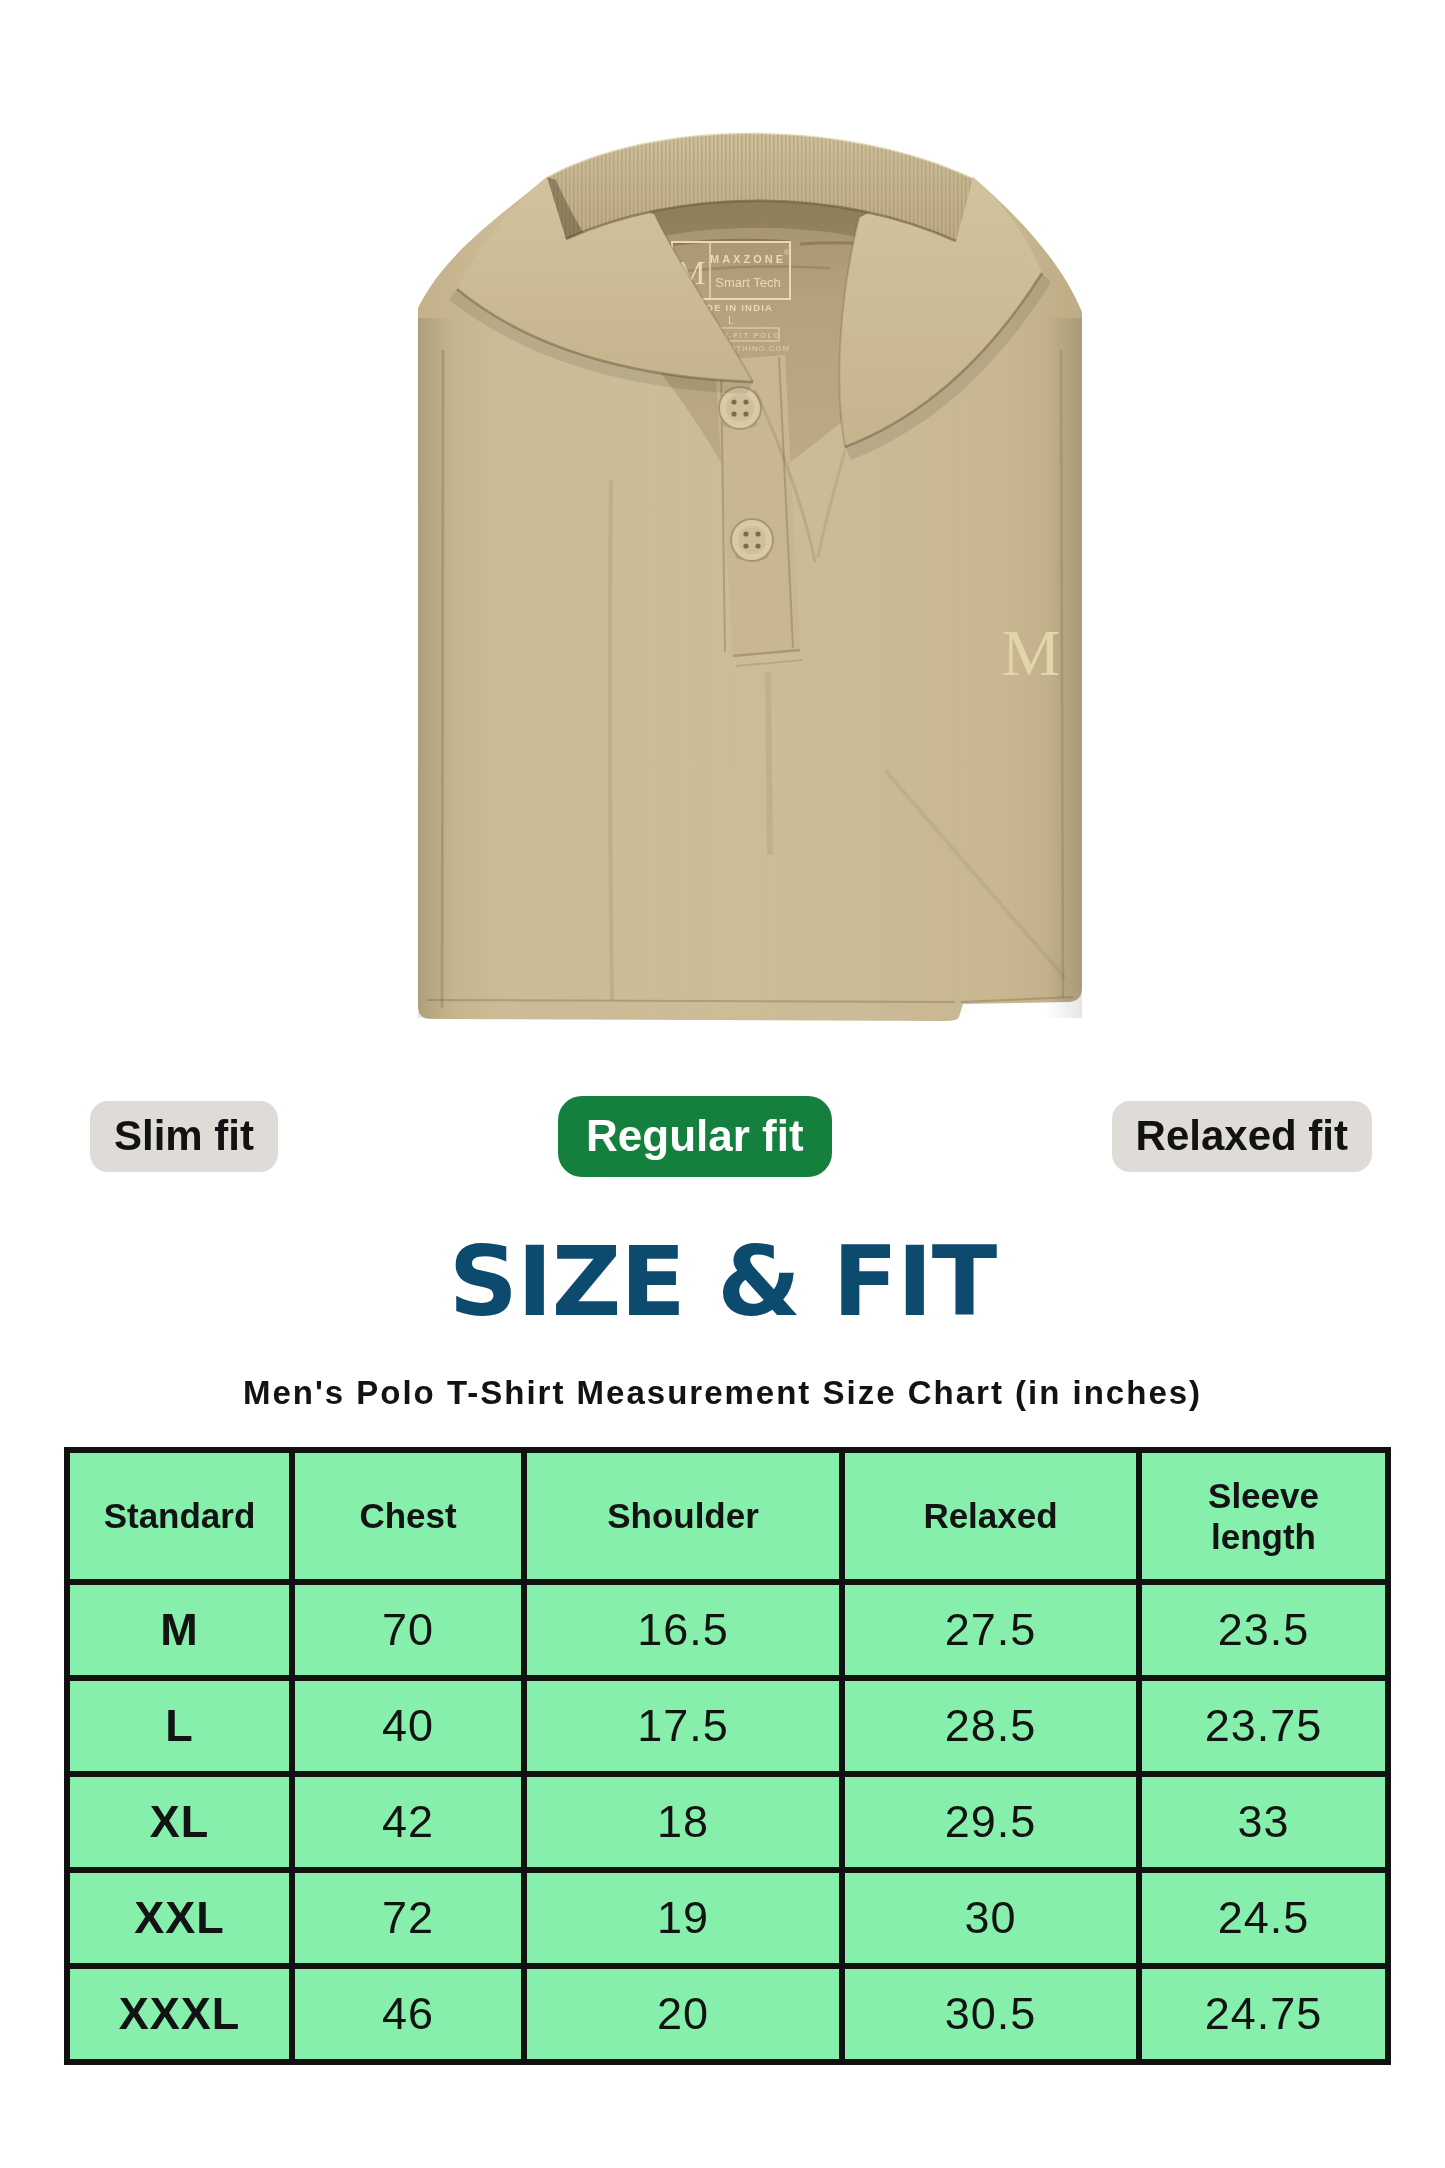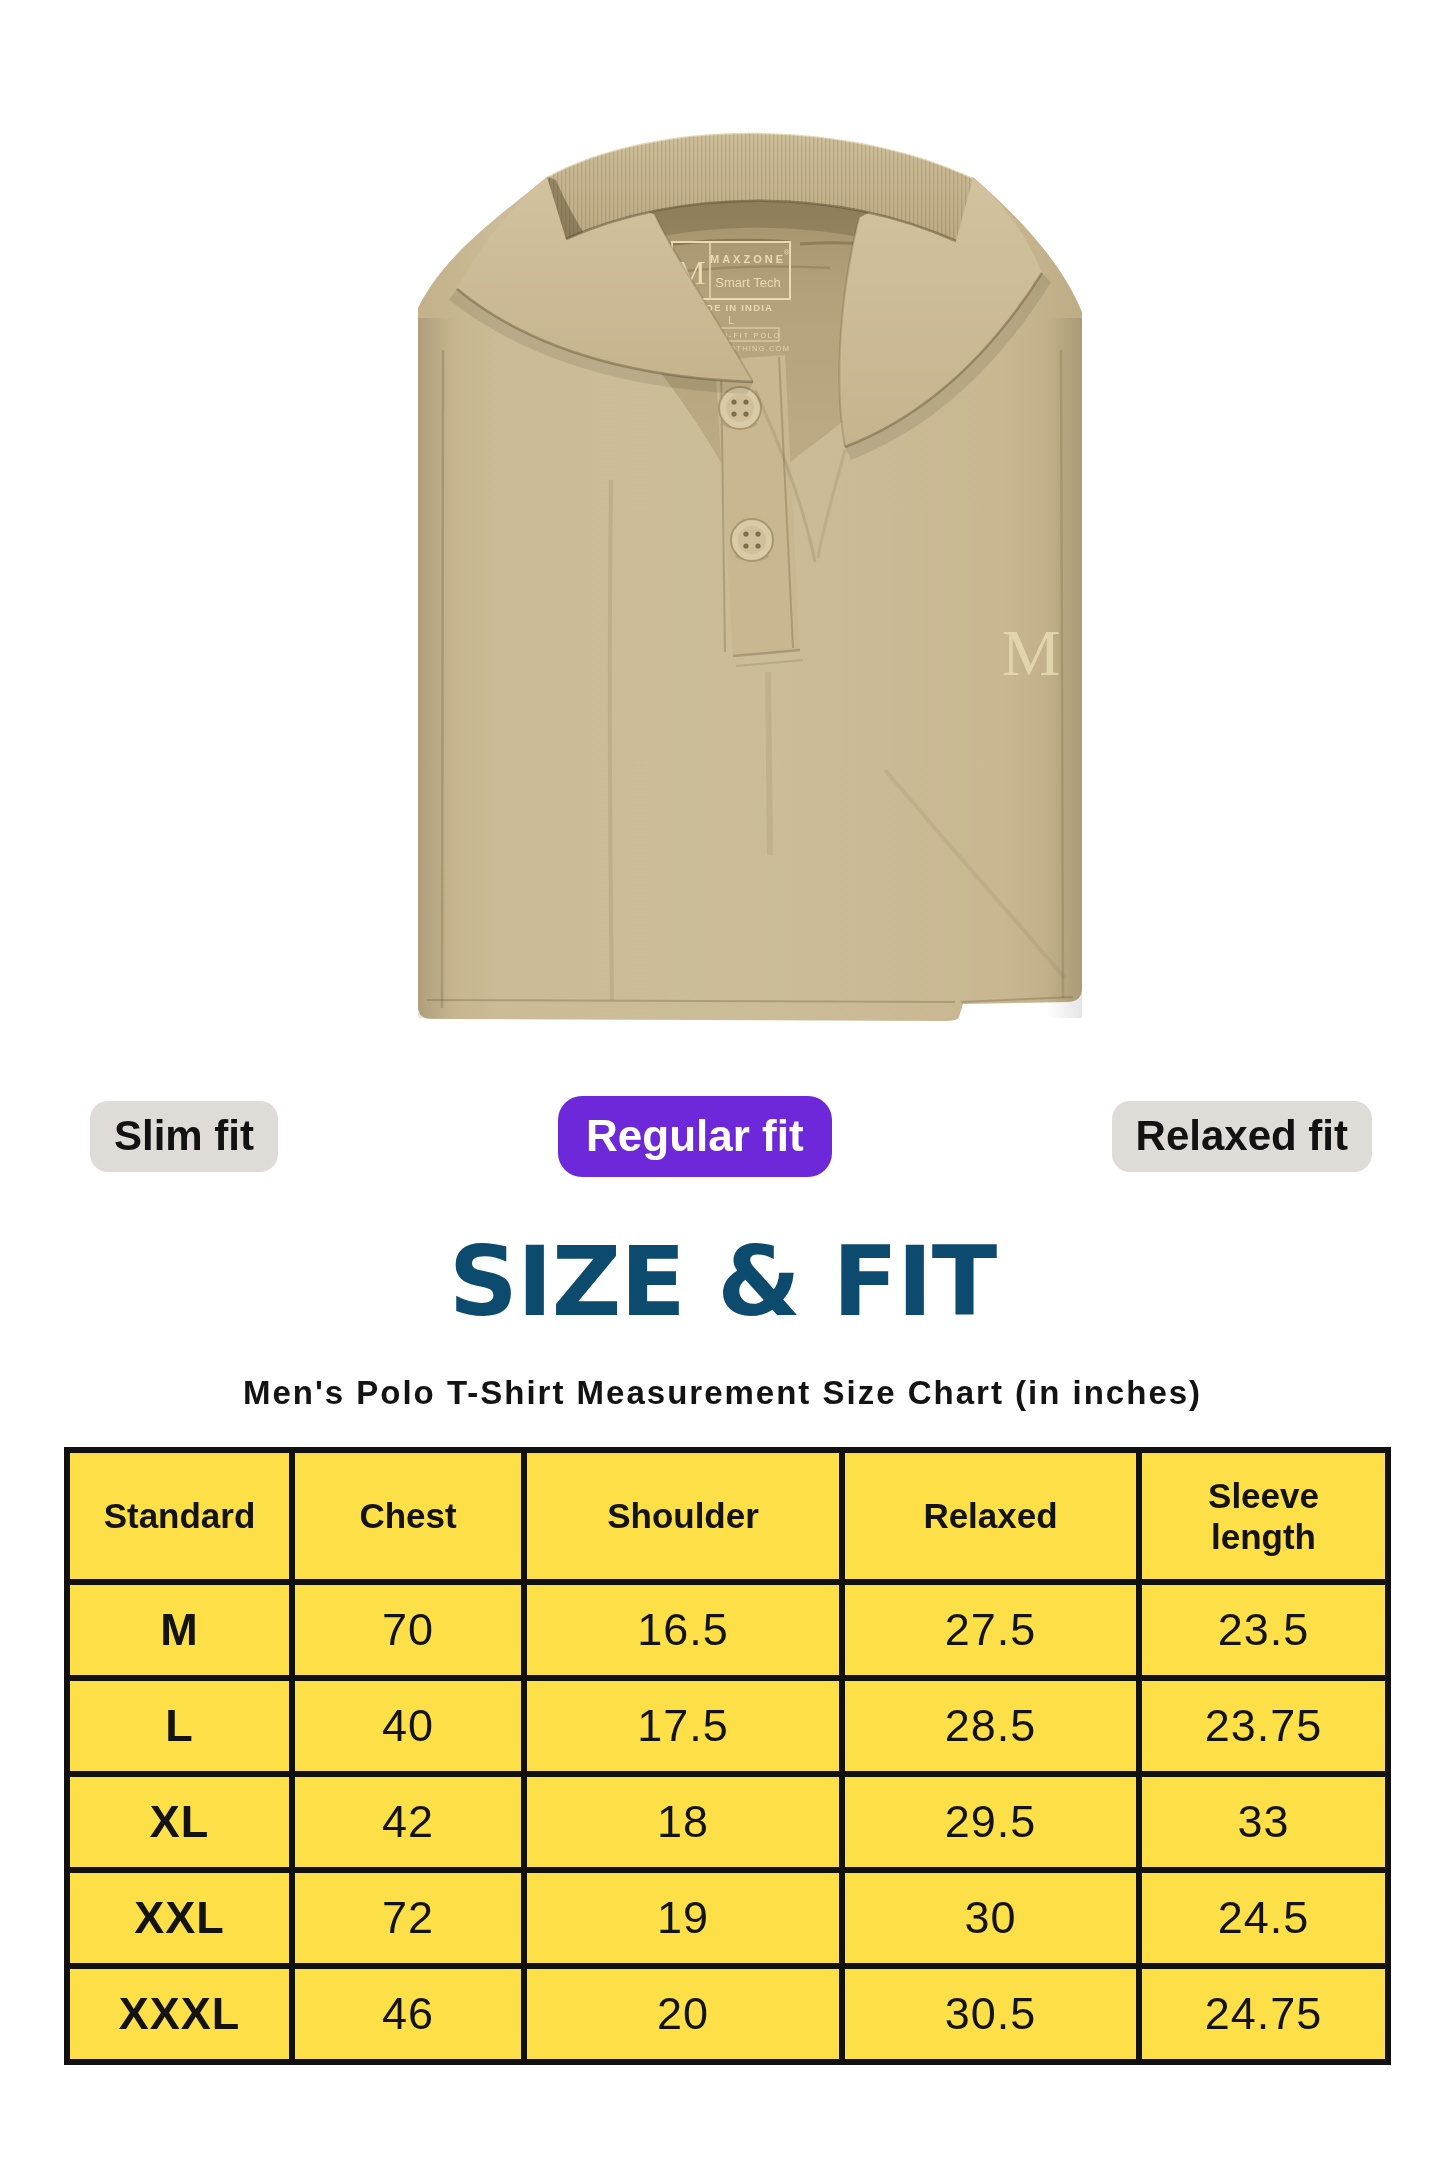--- a/index.html
+++ b/index.html
@@ -7,33 +7,33 @@
         font-family:"Liberation Sans",sans-serif;color:#131313;}
 
   
   .shirt-svg{position:absolute;left:285px;top:50px;width:810px;height:990px;}
 
   
   .fit-row{position:absolute;left:90px;top:1082px;width:1282px;height:86px;
            display:flex;justify-content:space-between;align-items:center;}
   .fit-badge{background:#dfdcd7;color:#121212;font-weight:700;font-size:42px;
              line-height:1.1;padding:12px 24px;border-radius:18px;white-space:nowrap;margin-top:23px;}
-  .fit-badge.selected{background:#6d28d9;color:#ffffff;font-size:44px;
+  .fit-badge.selected{background:#15803d;color:#ffffff;font-size:44px;
              padding:16px 28px;border-radius:24px;}
 
   
   .title{position:absolute;top:1226px;left:0;width:100%;text-align:center;
          font-family:"DejaVu Sans","Liberation Sans",sans-serif;
          font-weight:700;font-size:96px;letter-spacing:-1px;color:#0c4a6e;}
   .subtitle{position:absolute;top:1374px;left:0;width:100%;text-align:center;
          font-weight:700;font-size:33px;letter-spacing:2px;color:#131313;}
 
   
   table.size{position:absolute;left:64px;top:1447px;width:1321px;
-             border-collapse:collapse;table-layout:fixed;background:#fde047;}
+             border-collapse:collapse;table-layout:fixed;background:#86efac;}
   table.size th,table.size td{border:6px solid #111111;text-align:center;
              vertical-align:middle;padding:0;}
   table.size thead th{height:126px;font-size:35px;font-weight:700;line-height:1.18;
              padding:0 30px;}
   table.size tbody tr{height:96px;}
   td.size-label{font-size:45px;font-weight:700;letter-spacing:1px;}
   td.val{font-size:45px;font-weight:400;letter-spacing:1px;}
 </style>
 </head>
 <body>

